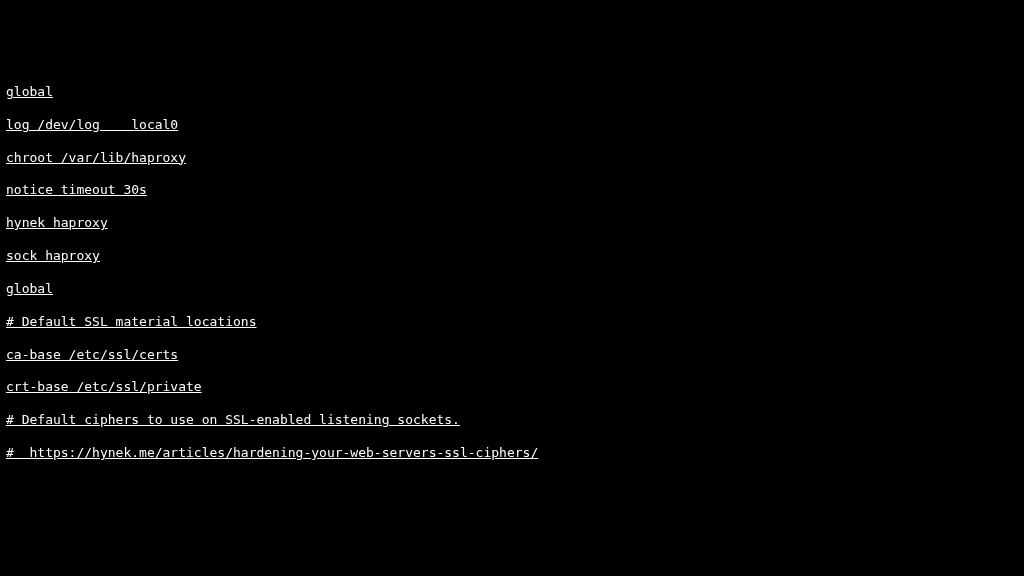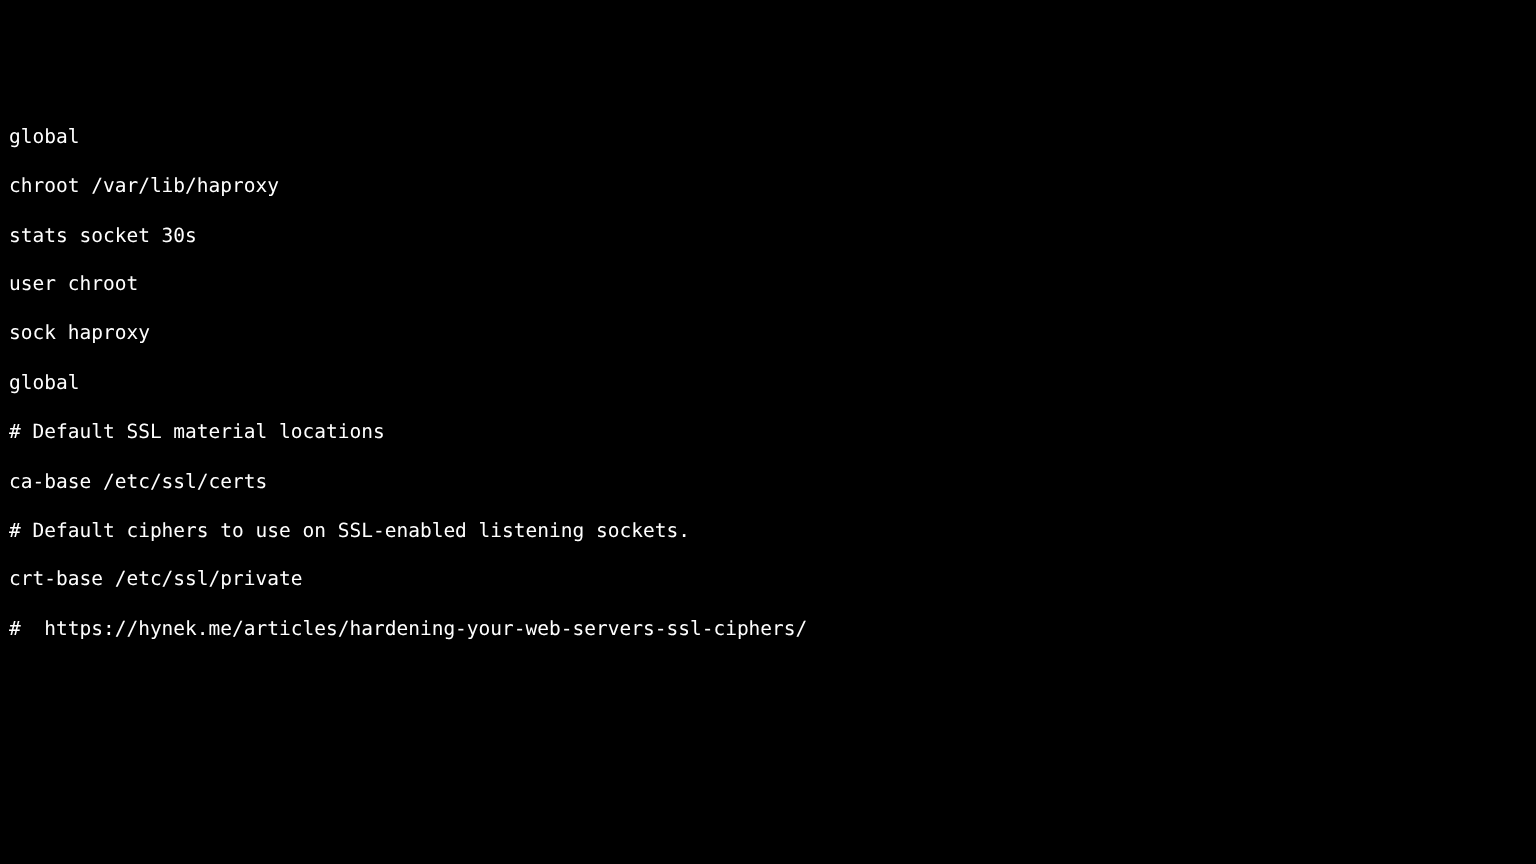--- a/index.html
+++ b/index.html
@@ -8,38 +8,39 @@
       color: #fff;
       font-family: "Menlo", "Consolas", "DejaVu Sans Mono", monospace;
       font-size: 13px;
       line-height: 16.4px;
       width: 1024px;
       height: 576px;
       overflow: hidden;
       padding: 2px 6px;
       white-space: pre;
     }
-    .line { display: block; }
+    .line { display: block; text-decoration: underline; }
   </style>
 </head>
 <body>
 
 
 
 <div>
 <span class="line">global</span>
+<span class="line">log /dev/log    local0</span>
 <span class="line">chroot /var/lib/haproxy</span>
-<span class="line">stats socket 30s</span>
-<span class="line">user chroot</span>
+<span class="line">notice timeout 30s</span>
+<span class="line">hynek haproxy</span>
 <span class="line">sock haproxy</span>
 <span class="line">global</span>
 <span class="line"># Default SSL material locations</span>
 <span class="line">ca-base /etc/ssl/certs</span>
+<span class="line">crt-base /etc/ssl/private</span>
 <span class="line"># Default ciphers to use on SSL-enabled listening sockets.</span>
-<span class="line">crt-base /etc/ssl/private</span>
 <span class="line">#  https://hynek.me/articles/hardening-your-web-servers-ssl-ciphers/</span>
 
 
 
 
 
 
 
 
 

